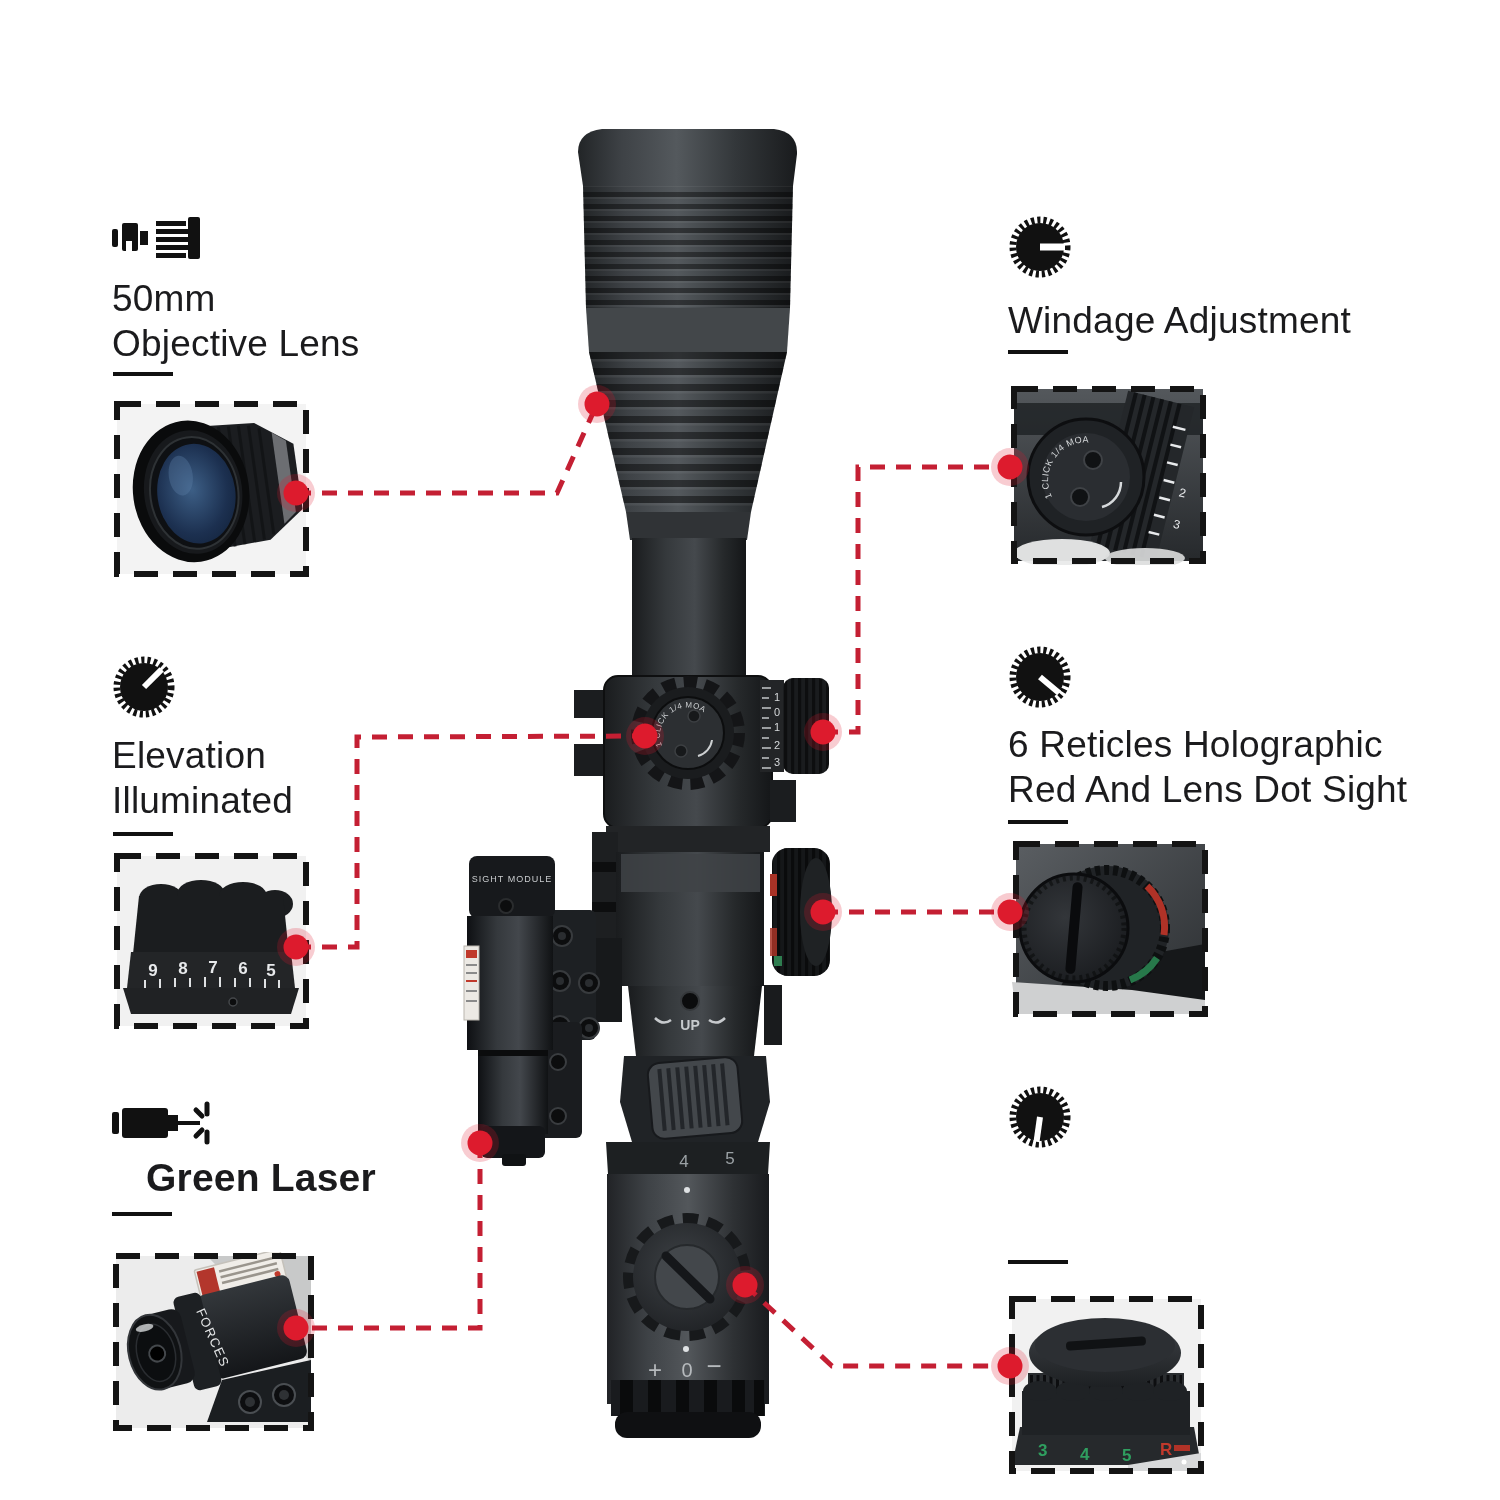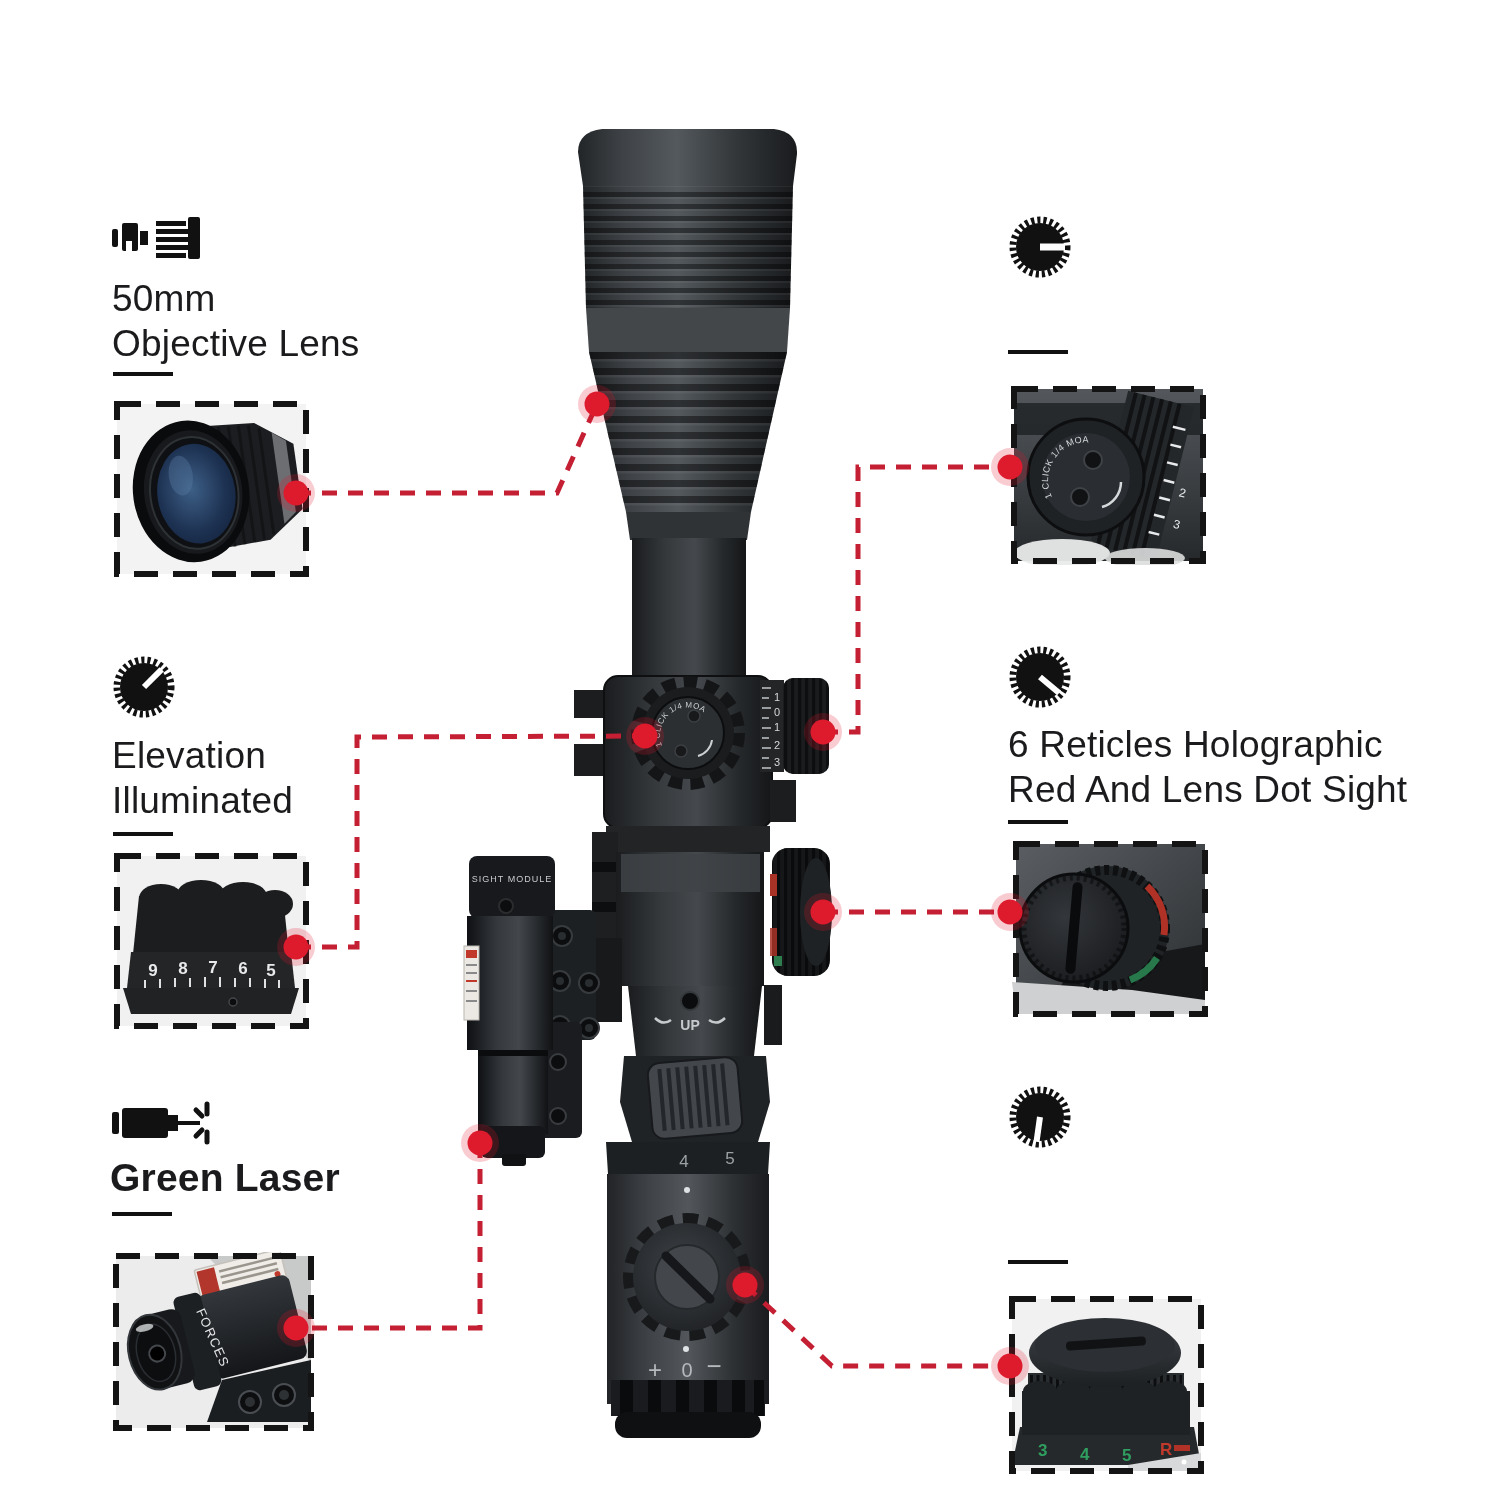--- a/index.html
+++ b/index.html
@@ -1,20 +1,20 @@
 <!DOCTYPE html>
 <html><head>
 <meta charset="utf-8">
 <style>
   html,body{margin:0;padding:0;background:#ffffff;}
   .canvas{position:relative;width:1500px;height:1500px;background:#ffffff;overflow:hidden;
           font-family:"Liberation Sans","DejaVu Sans",sans-serif;}
   .abs{position:absolute;}
   .callout-text{color:#1b1b1d;font-size:37px;line-height:45px;font-weight:500;letter-spacing:.2px;}
-  .callout-text.bold{font-weight:700;font-size:39px;}
+  .callout-text.bold{font-weight:700;font-size:39px;margin-left:36px;}
   .underline-dash{width:60px;height:4px;background:#111;}
   svg{display:block;}
   .noptr{pointer-events:none;}
 </style>
 </head>
 <body>
 
 <div class="canvas">
 
   <svg class="abs noptr" style="left:0;top:0" width="1500" height="1500" viewBox="0 0 1500 1500">
@@ -514,20 +514,23 @@
   </div>
   <div class="abs underline-dash" style="left:113px;top:372px"></div>
 
   <svg class="abs" style="left:1008px;top:215px" width="64" height="64" viewBox="0 0 64 64">
     <circle cx="32" cy="32" r="24" fill="#111"></circle>
     <circle cx="32" cy="32" r="27" fill="none" stroke="#111" stroke-width="7" stroke-dasharray="3.2 3"></circle>
     <g transform="rotate(0 32 32)">
         <rect x="32" y="28.5" width="25" height="7" fill="#fff"></rect>
       </g>
   </svg>
+  <div class="abs callout-text" style="left:1008px;top:298px">
+    <div>Windage Adjustment</div>
+  </div>
   <div class="abs underline-dash" style="left:1008px;top:350px"></div>
 
   <svg class="abs" style="left:112px;top:655px" width="64" height="64" viewBox="0 0 64 64">
     <circle cx="32" cy="32" r="24" fill="#111"></circle>
     <circle cx="32" cy="32" r="27" fill="none" stroke="#111" stroke-width="7" stroke-dasharray="3.2 3"></circle>
     <g transform="rotate(-45 32 32)">
         <rect x="32" y="29" width="25" height="6" fill="#fff"></rect>
       </g>
   </svg>
   <div class="abs callout-text" style="left:112px;top:733px">

